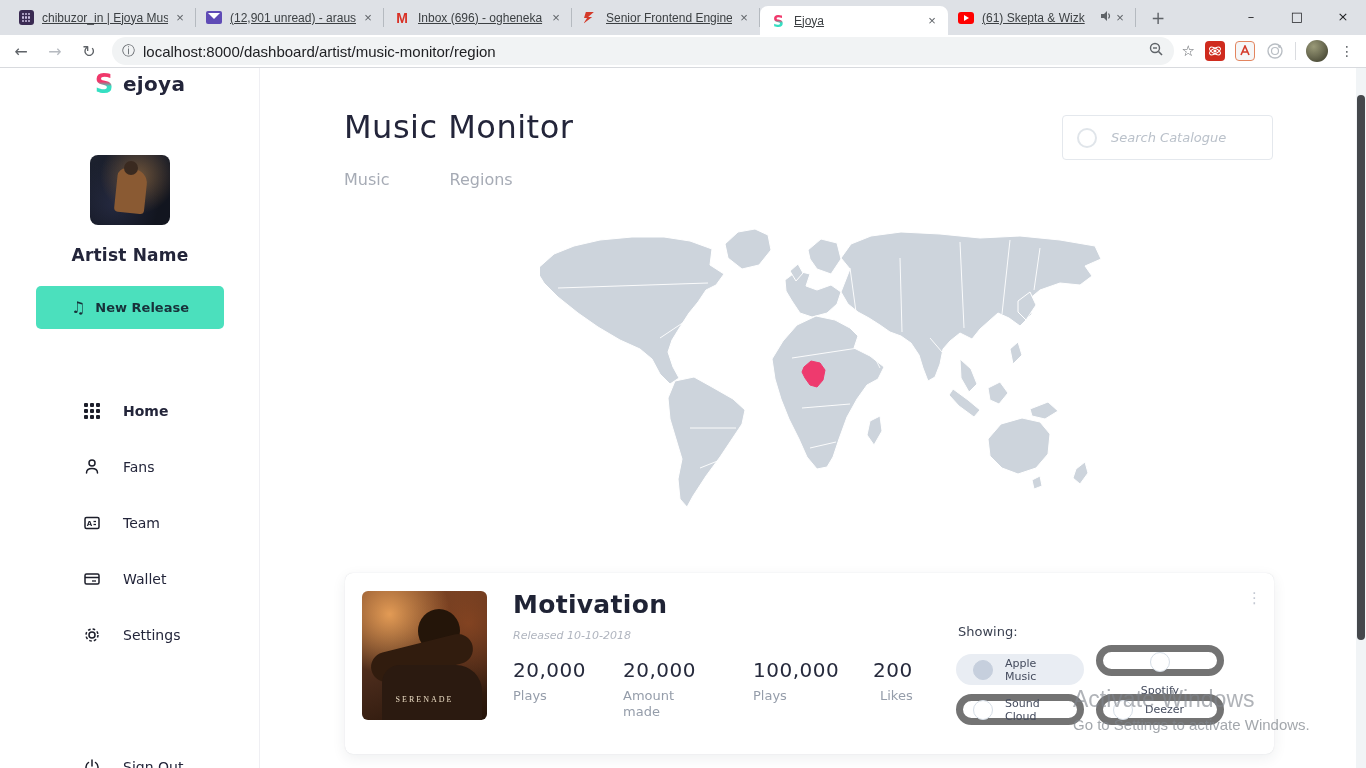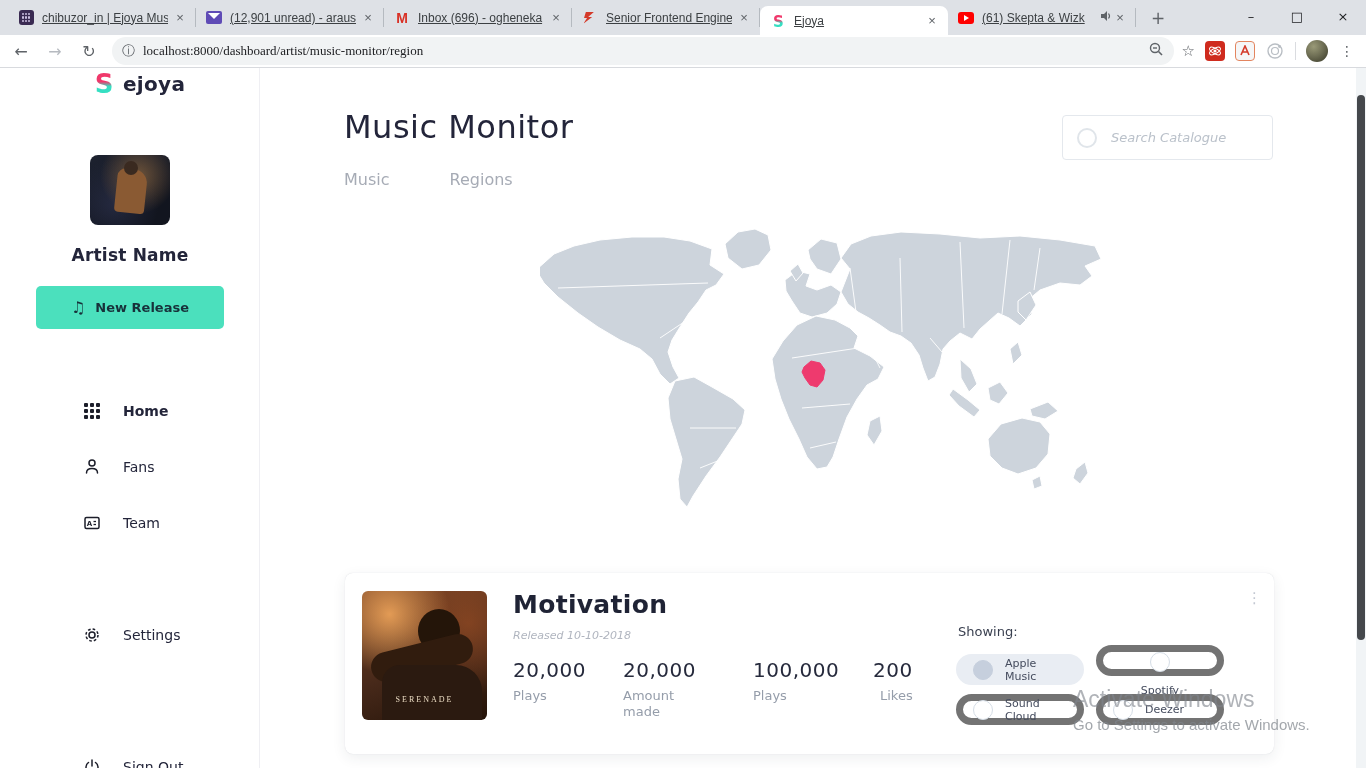--- a/index.html
+++ b/index.html
@@ -26,21 +26,21 @@
   .tab-audio { margin-left:3px; flex:none; }
   .newtab-btn { width:28px; height:28px; margin:0 0 3px 8px; font-size:17px; color:#5f6368; display:flex; align-items:center; justify-content:center; border-radius:50%; }
   .win-controls { position:absolute; right:0; top:0; height:33px; display:flex; }
   .win-btn { width:46px; height:33px; display:flex; align-items:center; justify-content:center; font-size:13px; color:#202124; font-family:"DejaVu Sans",sans-serif; }
 
   #toolbar { position:absolute; left:0; top:35px; width:1366px; height:33px; background:#fff; border-bottom:1px solid #d8dade; display:flex; align-items:center; }
   .nav-ico { width:26px; height:26px; display:flex; align-items:center; justify-content:center; font-size:16px; color:#5f6368; margin-left:8px; border-radius:50%; }
   .nav-ico.disabled { color:#b6bac0; }
   #omnibox { height:28px; flex:1; margin:0 8px 0 10px; background:#f1f3f4; border-radius:14px; display:flex; align-items:center; padding:0 10px; }
   #omnibox .info-ico { font-size:13px; color:#5f6368; margin-right:8px; }
-  #omnibox .url { font-family:Liberation Serif, serif; font-size:13px; color:#202124; flex:1; white-space:nowrap; overflow:hidden; }
+  #omnibox .url { font-family:Liberation Sans, sans-serif; font-size:15px; color:#202124; flex:1; white-space:nowrap; overflow:hidden; }
   #omnibox .zoom-ico { margin-left:auto; }
   .tb-right { display:flex; align-items:center; gap:10px; padding-right:10px; }
   .star-ico { font-size:15px; color:#5f6368; }
   .ext { width:20px; height:20px; border-radius:4px; display:flex; align-items:center; justify-content:center; }
   .ext.red { background:#cf2b1e; }
   .ext.pdf { background:#f5f6f7; border:1px solid #e3855f; }
   .tb-divider { width:1px; height:18px; background:#dadce0; }
   .avatar { width:22px; height:22px; border-radius:50%; background:radial-gradient(circle at 35% 30%, #9a9a78, #6f6f55 45%, #55553f 70%, #3e3e2e); }
   .menu-dots { font-size:14px; color:#5f6368; padding:0 2px; }
 
@@ -291,20 +291,30 @@
       <span class="nav-ic">
         <svg width="18" height="18" viewBox="0 0 18 18">
             <rect x="2" y="3.5" width="14" height="11" rx="1.5" fill="none" stroke="#1c1e2a" stroke-width="1.5"></rect>
             <text x="6.5" y="11.5" font-size="7" font-weight="bold" text-anchor="middle" fill="#1c1e2a" font-family="DejaVu Sans">A</text>
             <line x1="10.5" y1="7.5" x2="13" y2="7.5" stroke="#1c1e2a" stroke-width="1.3"></line>
             <line x1="10.5" y1="10.5" x2="13" y2="10.5" stroke="#1c1e2a" stroke-width="1.3"></line>
           </svg>
       </span>
       <span class="nav-label">Team</span>
     </div>
+    <div class="nav-item" style="top:499px">
+      <span class="nav-ic">
+        <svg width="18" height="18" viewBox="0 0 18 18">
+            <rect x="2" y="4" width="14" height="10" rx="1.5" fill="none" stroke="#1c1e2a" stroke-width="1.5"></rect>
+            <line x1="2" y1="7.5" x2="16" y2="7.5" stroke="#1c1e2a" stroke-width="1.5"></line>
+            <line x1="9" y1="11" x2="13" y2="11" stroke="#1c1e2a" stroke-width="1.3"></line>
+          </svg>
+      </span>
+      <span class="nav-label">Wallet</span>
+    </div>
     <div class="nav-item" style="top:555px">
       <span class="nav-ic">
         <svg width="18" height="18" viewBox="0 0 18 18">
             <g stroke="#1c1e2a" stroke-width="1.5" fill="none">
               <circle cx="9" cy="9" r="3"></circle>
               <circle cx="9" cy="9" r="6" stroke-dasharray="2.6 2.1"></circle>
             </g>
           </svg>
       </span>
       <span class="nav-label">Settings</span>

